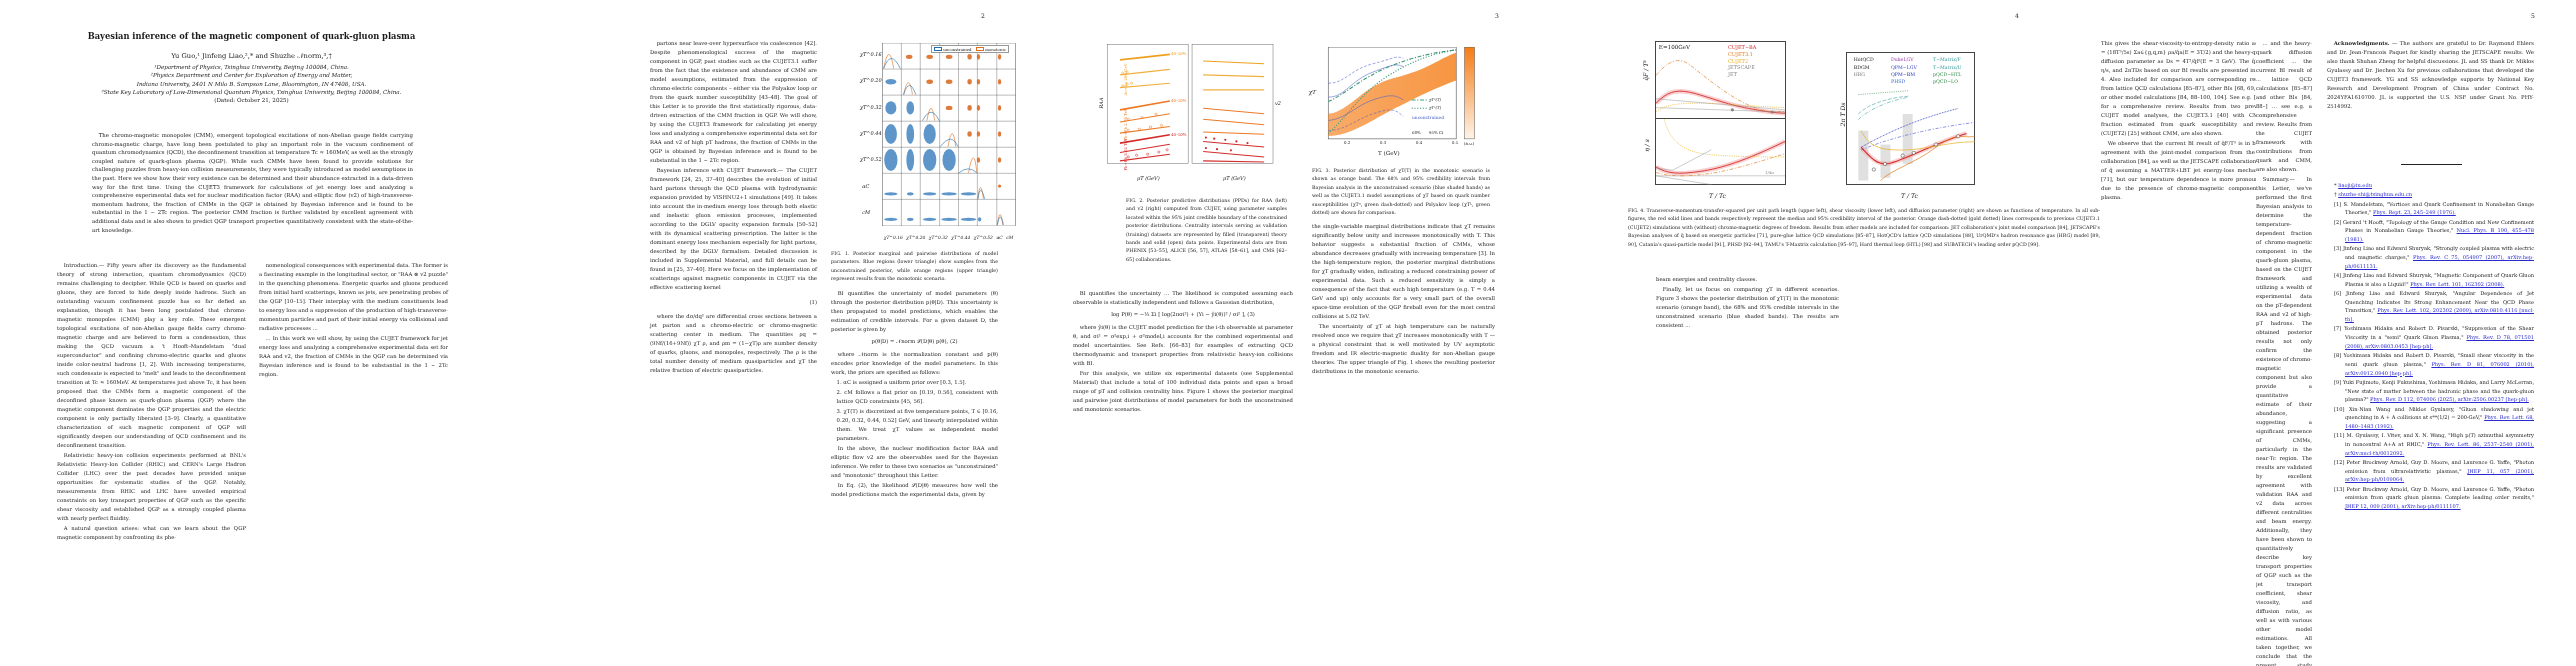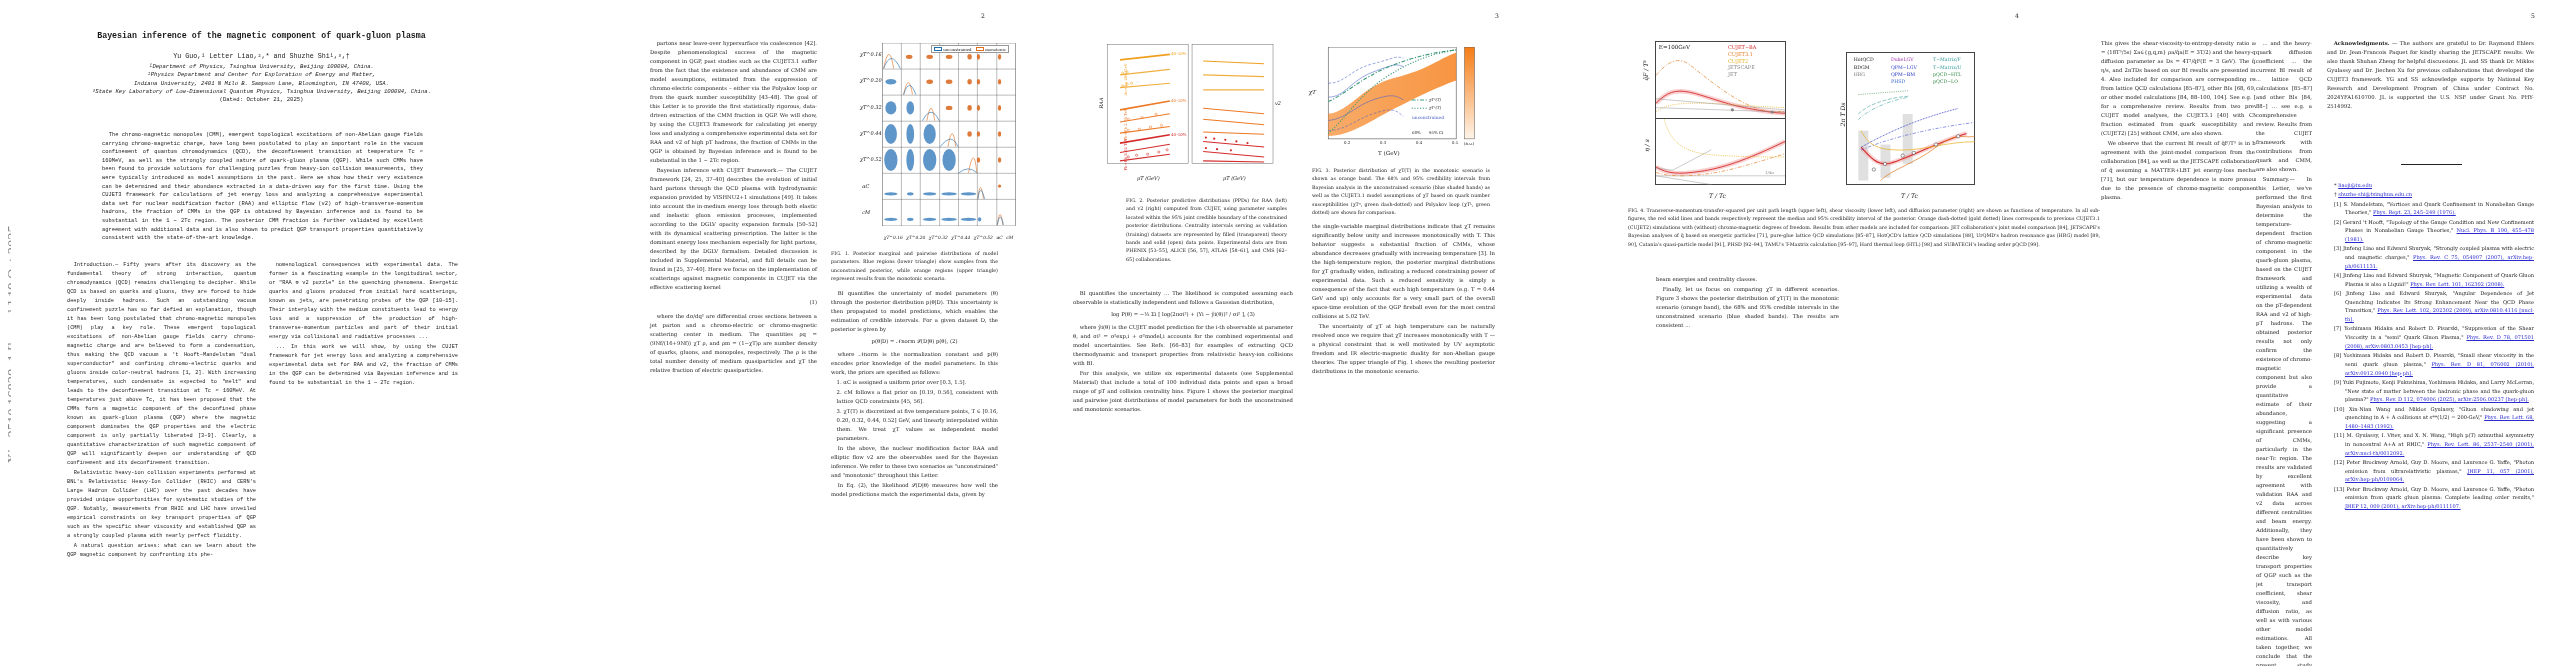--- a/index.html
+++ b/index.html
@@ -23,23 +23,23 @@
   .legend-box { position: absolute; background: #fff; border: 0.6px solid #999; font-size: 3.9px; padding: 0.6px 2.2px; white-space: nowrap; }
   .tick { position: absolute; font-size: 3.9px; }
 </style>
 </head>
 <body>
 
 <div class="arxiv">
     <span>arXiv:2510.16838v1  [hep-ph]  19 Oct 2025</span>
   </div>
 
-<div class="page" style="left:11px; width:500px;font-family:Liberation Mono, monospace;">
+<div class="page" style="left:1px; width:500px;">
   <div class="title">Bayesian inference of the magnetic component of quark-gluon plasma</div>
-  <div class="authors">Yu Guo,¹ Letter Liao,²,* and Shuzhe Shi¹,³,†</div>
+  <div class="authors">Yu Guo,¹ Jinfeng Liao,²,* and Shuzhe 𝒩norm,³,†</div>
   <div class="affil">
     <div>¹Department of Physics, Tsinghua University, Beijing 100084, China.</div>
     <div>²Physics Department and Center for Exploration of Energy and Matter,</div>
     <div>Indiana University, 2401 N Milo B. Sampson Lane, Bloomington, IN 47408, USA.</div>
     <div>³State Key Laboratory of Low-Dimensional Quantum Physics, Tsinghua University, Beijing 100084, China.</div>
     <div style="font-style:normal">(Dated: October 21, 2025)</div>
   </div>
   <div class="abstract">The chromo-magnetic monopoles (CMM), emergent topological excitations of non-Abelian gauge fields carrying chromo-magnetic charge, have long been postulated to play an important role in the vacuum confinement of quantum chromodynamics (QCD), the deconfinement transition at temperature Tc ≈ 160MeV, as well as the strongly coupled nature of quark-gluon plasma (QGP). While such CMMs have been found to provide solutions for challenging puzzles from heavy-ion collision measurements, they were typically introduced as model assumptions in the past. Here we show how their very existence can be determined and their abundance extracted in a data-driven way for the first time. Using the CUJET3 framework for calculations of jet energy loss and analyzing a comprehensive experimental data set for nuclear modification factor (RAA) and elliptic flow (v2) of high-transverse-momentum hadrons, the fraction of CMMs in the QGP is obtained by Bayesian inference and is found to be substantial in the 1 ∼ 2Tc region. The posterior CMM fraction is further validated by excellent agreement with additional data and is also shown to predict QGP transport properties quantitatively consistent with the state-of-the-art knowledge.</div>
   <div class="col" style="left:56px; top:261px; width:189px;">
     <p>Introduction.— Fifty years after its discovery as the fundamental theory of strong interaction, quantum chromodynamics (QCD) remains challenging to decipher. While QCD is based on quarks and gluons, they are forced to hide deeply inside hadrons. Such an outstanding vacuum confinement puzzle has so far defied an explanation, though it has been long postulated that chromo-magnetic monopoles (CMM) play a key role. These emergent topological excitations of non-Abelian gauge fields carry chromo-magnetic charge and are believed to form a condensation, thus making the QCD vacuum a 't Hooft–Mandelstam "dual superconductor" and confining chromo-electric quarks and gluons inside color-neutral hadrons [1, 2]. With increasing temperatures, such condensate is expected to "melt" and leads to the deconfinement transition at Tc ≈ 160MeV. At temperatures just above Tc, it has been proposed that the CMMs form a magnetic component of the deconfined phase known as quark-gluon plasma (QGP) where the magnetic component dominates the QGP properties and the electric component is only partially liberated [3–9]. Clearly, a quantitative characterization of such magnetic component of QGP will significantly deepen our understanding of QCD confinement and its deconfinement transition.</p>

